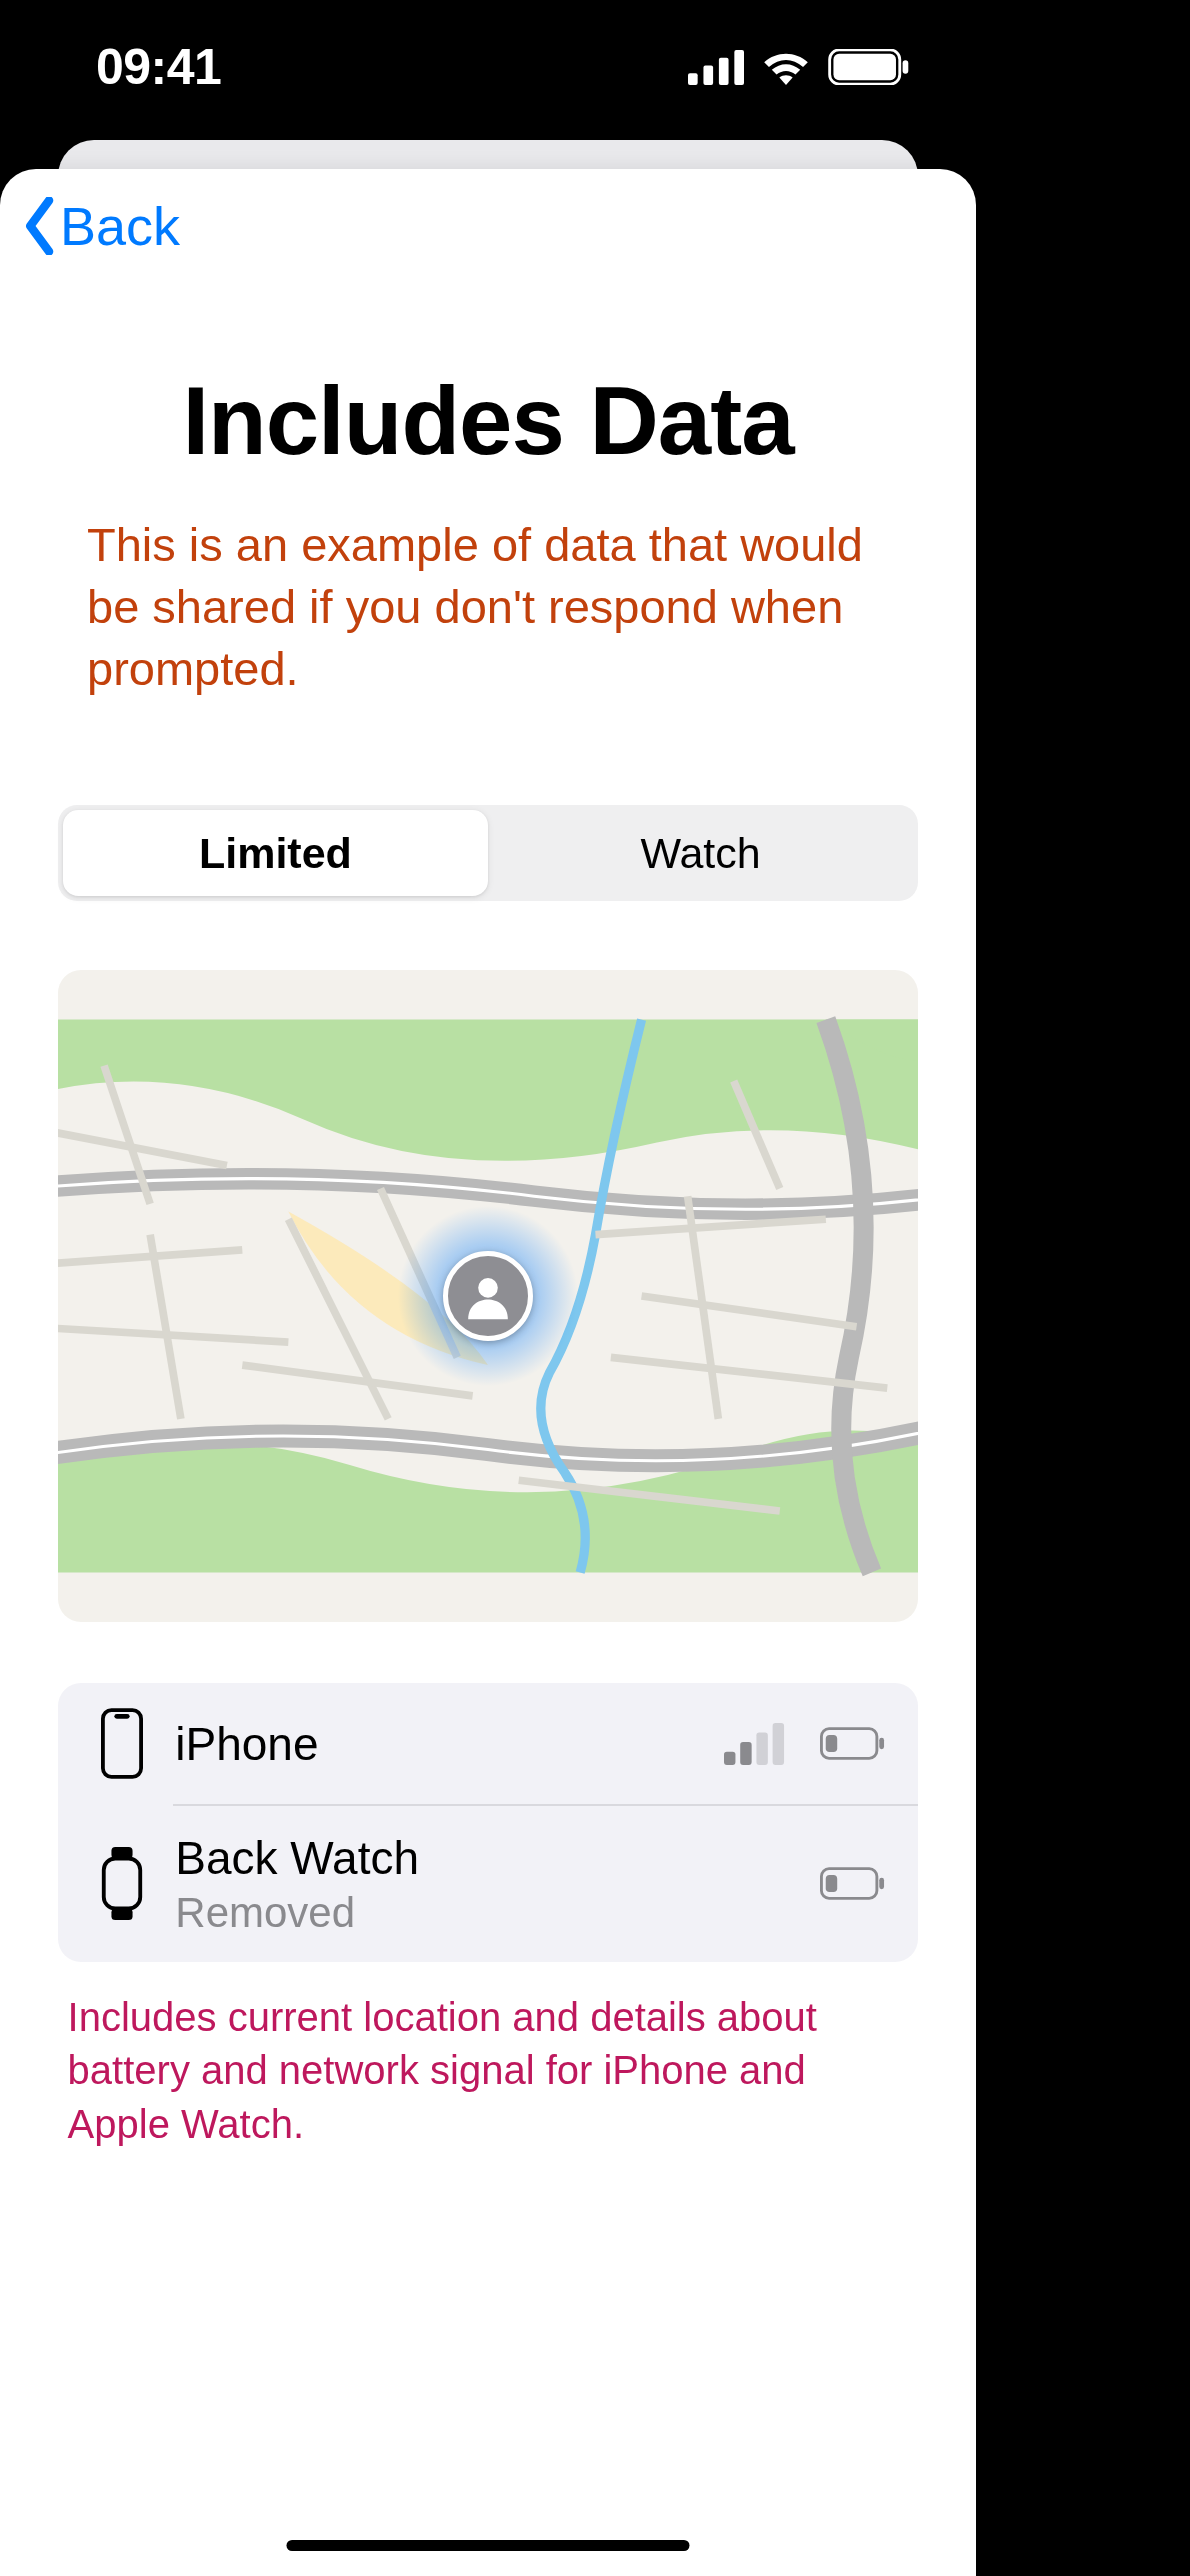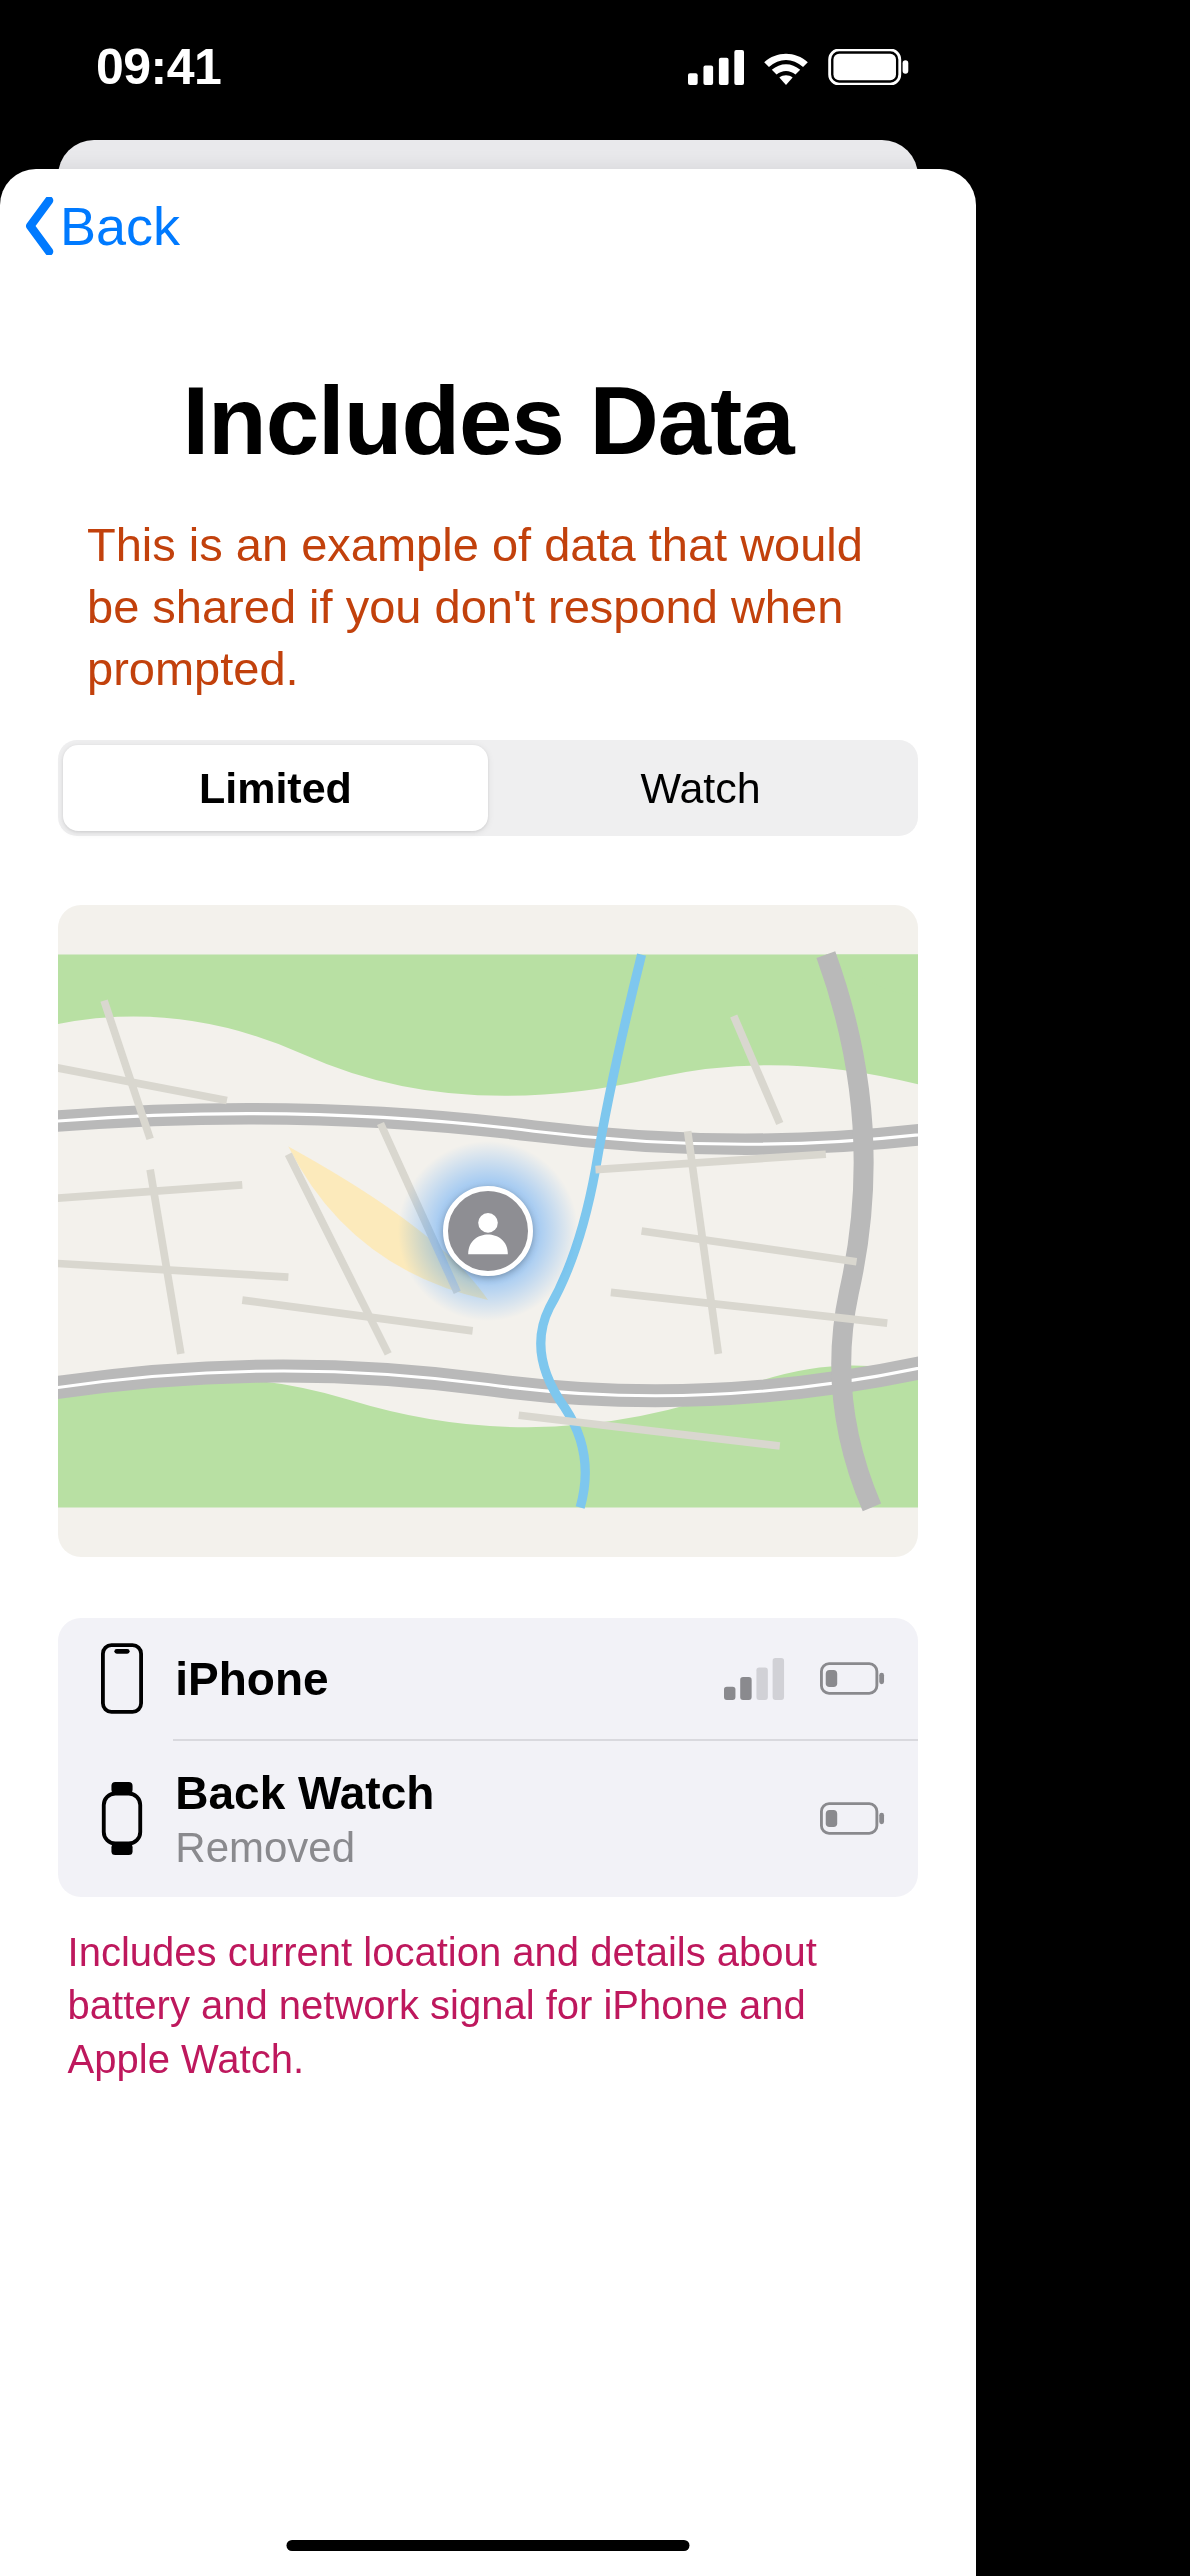--- a/index.html
+++ b/index.html
@@ -19,38 +19,38 @@
     .sheet { position: absolute; top: 169px; left: 0; right: 0; bottom: 0; background: #fff; border-radius: 36px 36px 0 0; box-shadow: 0 -1.9px 19px rgba(0,0,0,.08); display: flex; flex-direction: column; }
 
     .nav { height: 105px; display: flex; align-items: center; padding: 9px 23px 0 23px; }
     .back-btn { display: flex; align-items: center; gap: 1.9px; color: #007aff; font-size: 54px; font-weight: 400; background: none; border: none; cursor: pointer; }
     .back-btn svg { width: 35px; height: 58px; }
 
     .content { padding: 92px 58px 0 58px; }
     .title { text-align: center; font-size: 96px; font-weight: 700; letter-spacing: -1px; color: #000; }
     .subtitle { text-align: left; font-size: 47px; line-height: 1.32; color: #c2410c; margin-top: 38px; padding: 0 29px; font-weight: 400; }
 
-    .seg-wrap { margin-top: 40px; }
+    .seg-wrap { margin-top: 105px; }
     .segmented { display: flex; background: #efeff0; border-radius: 19px; padding: 4.8px; height: 96px; }
     .segmented .seg { flex: 1; display: flex; align-items: center; justify-content: center; font-size: 43px; font-weight: 600; color: #000; border-radius: 15.3px; cursor: pointer; }
     .segmented .seg.selected { background: #fff; box-shadow: 0 1px 2.9px rgba(0,0,0,.08), 0 1.9px 7.7px rgba(0,0,0,.08); }
     .segmented .seg:not(.selected){ font-weight: 500; }
 
     .map-card { margin-top: 69px; height: 652px; border-radius: 23px; overflow: hidden; position: relative; background: #f3f1ec; }
     .map-card svg { width: 100%; height: 100%; display: block; }
     .map-marker { position: absolute; top: 50%; left: 50%; transform: translate(-50%,-50%); display: flex; align-items: center; justify-content: center; }
     .map-marker .pulse { position: absolute; width: 182px; height: 182px; border-radius: 50%; background: radial-gradient(circle, rgba(0,122,255,.45) 0%, rgba(0,122,255,.30) 40%, rgba(0,122,255,0) 70%); }
     .map-marker .avatar { position: relative; width: 90px; height: 90px; border-radius: 50%; background: #8e8e93; border: 5.8px solid #fff; box-shadow: 0 1.9px 7.7px rgba(0,0,0,.3); display:flex; align-items:center; justify-content:center; }
     .map-marker .avatar svg { width: 56px; height: 56px; }
 
     .device-list { margin-top: 61px; background: #f2f2f7; border-radius: 23px; overflow: hidden; }
     .row { display: flex; align-items: center; padding: 25px 33px 25px 25px; }
     .row .icon-wrap { width: 77px; display:flex; align-items:center; justify-content:center; }
     .row .text { flex: 1; padding-left: 15.3px; }
-    .row .name { font-size: 46px; font-weight: 700; color: #000; }
+    .row .name { font-size: 46px; font-weight: 400; color: #000; }
     .row .sub { font-size: 42px; color: #8a8a8e; margin-top: 3.8px; }
     .row .meta { display:flex; align-items:center; gap: 35px; }
     .divider { height: 1.9px; background: #d9d9de; margin-left: 115px; }
 
     .footer-text { font-size: 40px; line-height: 1.34; color: #be185d; margin-top: 29px; padding: 0 9.6px; }
 
     .home-indicator { position: absolute; bottom: 25px; left: 50%; transform: translateX(-50%); width: 403px; height: 11.5px; background: #000; border-radius: 9.6px; }
   </style>
 </head>
 <body>

